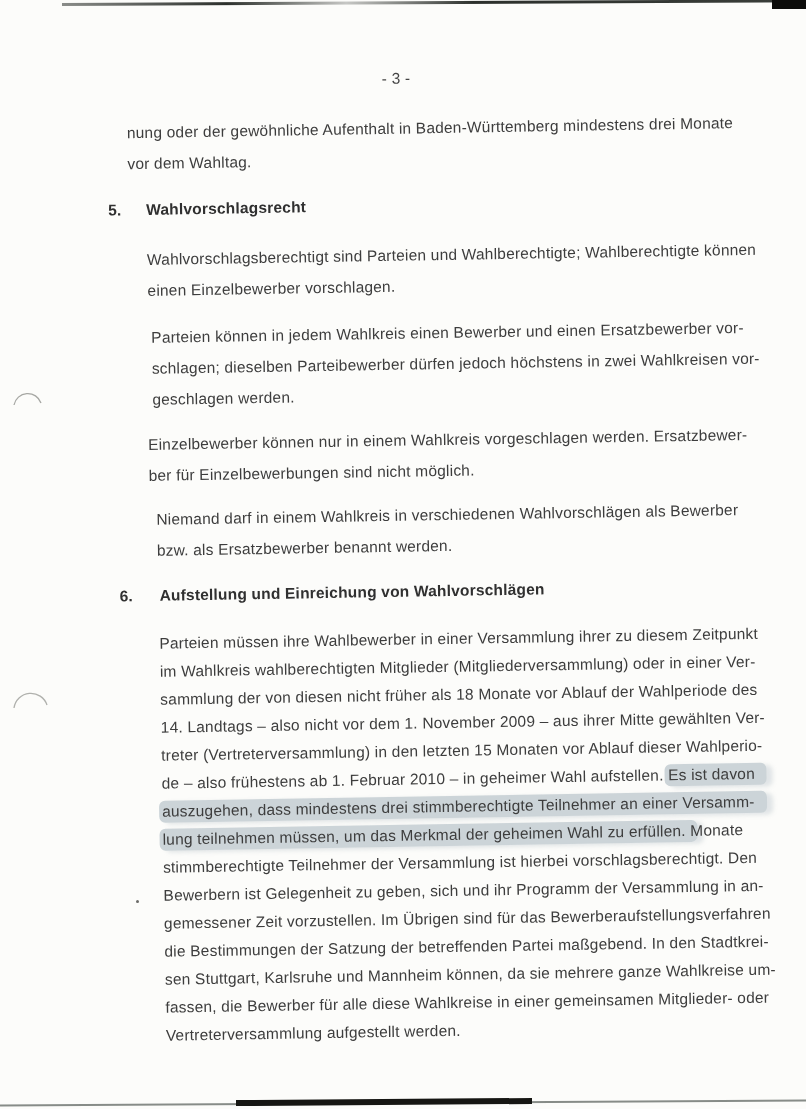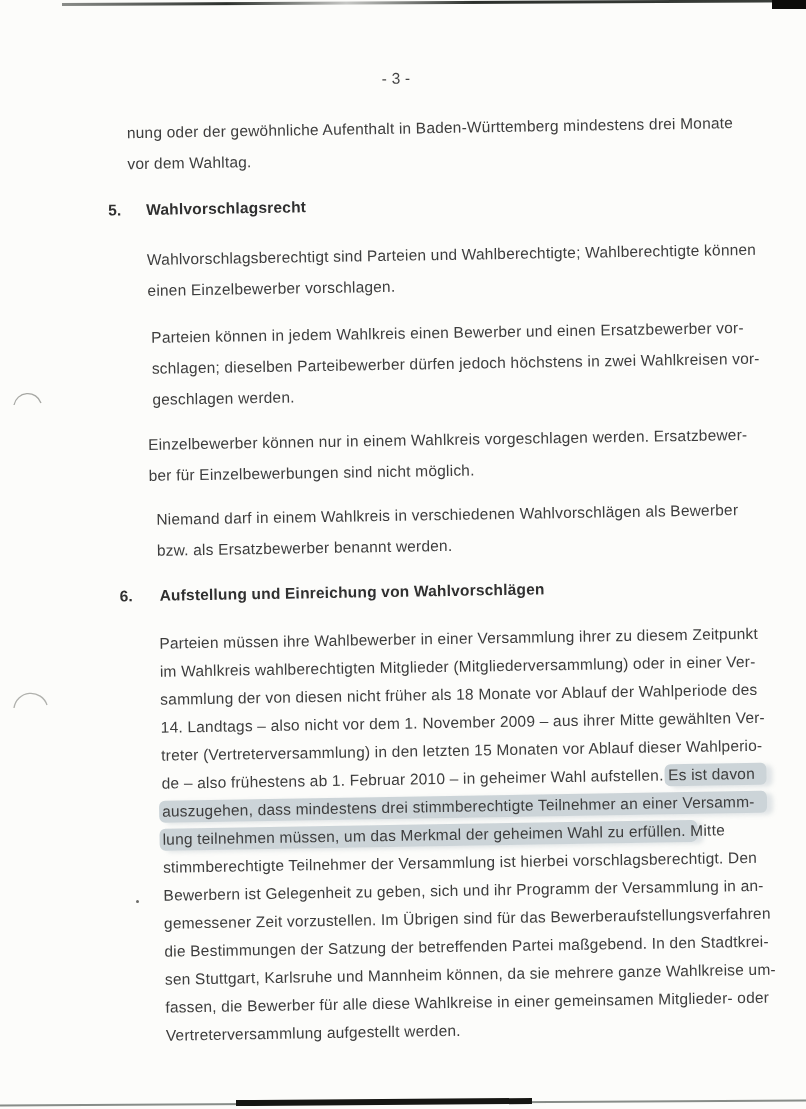--- a/index.html
+++ b/index.html
@@ -147,21 +147,21 @@
     </div>
 
     <div class="para p61">
         <div class="line"><span>Parteien müssen ihre Wahlbewerber in einer Versammlung ihrer zu diesem Zeitpunkt</span></div>
         <div class="line"><span>im Wahlkreis wahlberechtigten Mitglieder (Mitgliederversammlung) oder in einer Ver-</span></div>
         <div class="line"><span>sammlung der von diesen nicht früher als 18 Monate vor Ablauf der Wahlperiode des</span></div>
         <div class="line"><span>14. Landtags – also nicht vor dem 1. November 2009 – aus ihrer Mitte gewählten Ver-</span></div>
         <div class="line"><span>treter (Vertreterversammlung) in den letzten 15 Monaten vor Ablauf dieser Wahlperio-</span></div>
         <div class="line"><span>de – also frühestens ab 1. Februar 2010 – in geheimer Wahl aufstellen. </span><span class="hl">Es ist davon</span></div>
         <div class="line"><span class="hl">auszugehen, dass mindestens drei stimmberechtigte Teilnehmer an einer Versamm-</span></div>
-        <div class="line"><span class="hl">lung teilnehmen müssen, um das Merkmal der geheimen Wahl zu erfüllen.</span><span> Mitte</span></div>
+        <div class="line"><span class="hl">lung teilnehmen müssen, um das Merkmal der geheimen Wahl zu erfüllen.</span><span> Monate</span></div>
         <div class="line"><span>stimmberechtigte Teilnehmer der Versammlung ist hierbei vorschlagsberechtigt. Den</span></div>
         <div class="line"><span>Bewerbern ist Gelegenheit zu geben, sich und ihr Programm der Versammlung in an-</span></div>
         <div class="line"><span>gemessener Zeit vorzustellen. Im Übrigen sind für das Bewerberaufstellungsverfahren</span></div>
         <div class="line"><span>die Bestimmungen der Satzung der betreffenden Partei maßgebend. In den Stadtkrei-</span></div>
         <div class="line"><span>sen Stuttgart, Karlsruhe und Mannheim können, da sie mehrere ganze Wahlkreise um-</span></div>
         <div class="line"><span>fassen, die Bewerber für alle diese Wahlkreise in einer gemeinsamen Mitglieder- oder</span></div>
         <div class="line"><span>Vertreterversammlung aufgestellt werden.</span></div>
       </div>
 
   </div>

